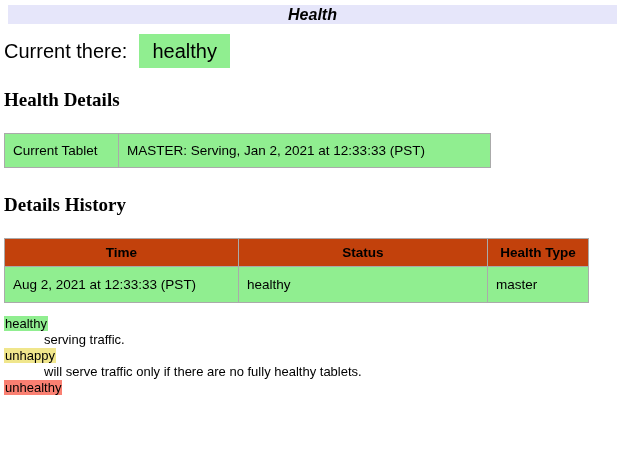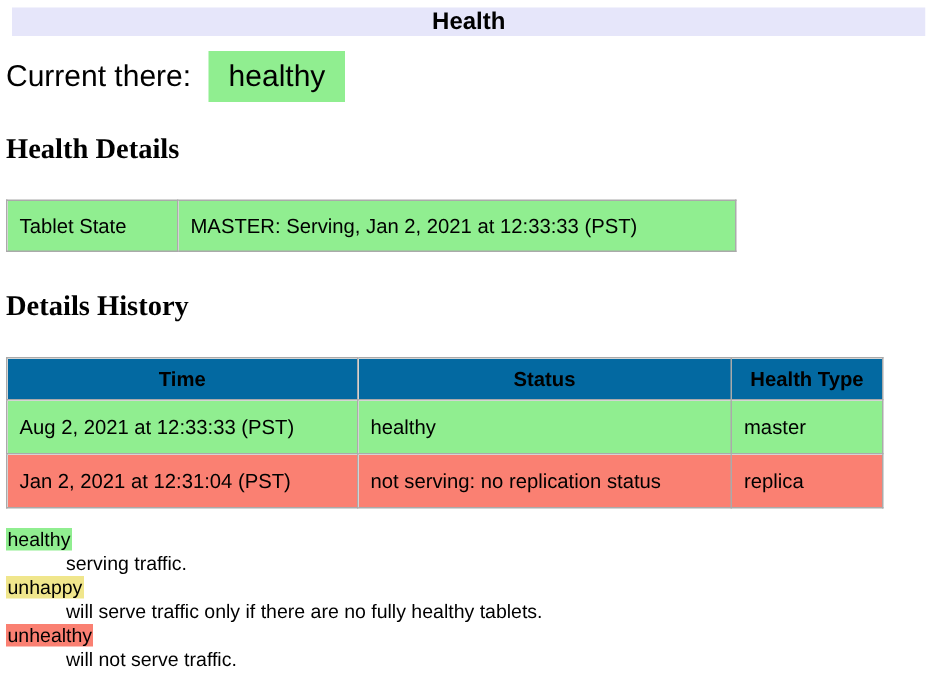--- a/index.html
+++ b/index.html
@@ -13,20 +13,21 @@
   }
 
   .page-header {
     background: var(--header-bg, #E6E6FA);
     font-weight: bold;
     font-size: 16px;
     line-height: 17px;
     text-align: center;
     margin: 1px 0 0 4px;
     padding: 1px 0;
+    font-style: italic;
   }
 
   .status-line {
     font-size: 20px;
     margin-top: 16px;
     line-height: 23px;
   }
   .status-badge {
     background: var(--healthy, #90EE90);
     padding: 6px 13px;
@@ -53,21 +54,21 @@
   }
 
   .details-table { width: 486px; }
   .details-table td { padding: 9px 8px; text-align: left; }
 
   .history-table { width: 584px; }
   .history-table th {
     padding: 6px 8px;
     font-weight: bold;
     text-align: center;
-    background: #0369a1;
+    background: #c2410c;
   }
   .history-table td { padding: 10px 8px; text-align: left; }
 
   .state-healthy   { background-color: var(--healthy, #90EE90); }
   .state-unhappy   { background-color: var(--unhappy, #F0E68C); }
   .state-unhealthy { background-color: var(--unhealthy, #FA8072); }
 
   .legend {
     margin: 13px 0 0 0;
     font-size: 13px;
@@ -88,21 +89,21 @@
 
 <h3 class="section-heading">Health Details</h3>
 
 <table class="details-table">
   <colgroup>
     <col style="width:114px">
     <col style="width:372px">
   </colgroup>
   <tbody>
     <tr class="state-healthy">
-      <td>Tablet State</td>
+      <td>Current Tablet</td>
       <td>MASTER: Serving, Jan 2, 2021 at 12:33:33 (PST)</td>
     </tr>
   </tbody>
 </table>
 
 <h3 class="section-heading">Details History</h3>
 
 <table class="history-table">
   <colgroup>
     <col style="width:234px">
@@ -115,36 +116,30 @@
       <th>Status</th>
       <th>Health Type</th>
     </tr>
   </thead>
   <tbody>
     <tr class="state-healthy">
       <td>Aug 2, 2021 at 12:33:33 (PST)</td>
       <td>healthy</td>
       <td>master</td>
     </tr>
-    <tr class="state-unhealthy">
-      <td>Jan 2, 2021 at 12:31:04 (PST)</td>
-      <td>not serving: no replication status</td>
-      <td>replica</td>
-    </tr>
   </tbody>
 </table>
 
 <dl class="legend">
   <dt>
     <span class="term state-healthy">healthy</span>
   </dt>
   <dd>serving traffic.</dd>
 
   <dt>
     <span class="term state-unhappy">unhappy</span>
   </dt>
   <dd>will serve traffic only if there are no fully healthy tablets.</dd>
 
   <dt>
     <span class="term state-unhealthy">unhealthy</span>
   </dt>
-  <dd>will not serve traffic.</dd>
 </dl>
 
 </body></html>

